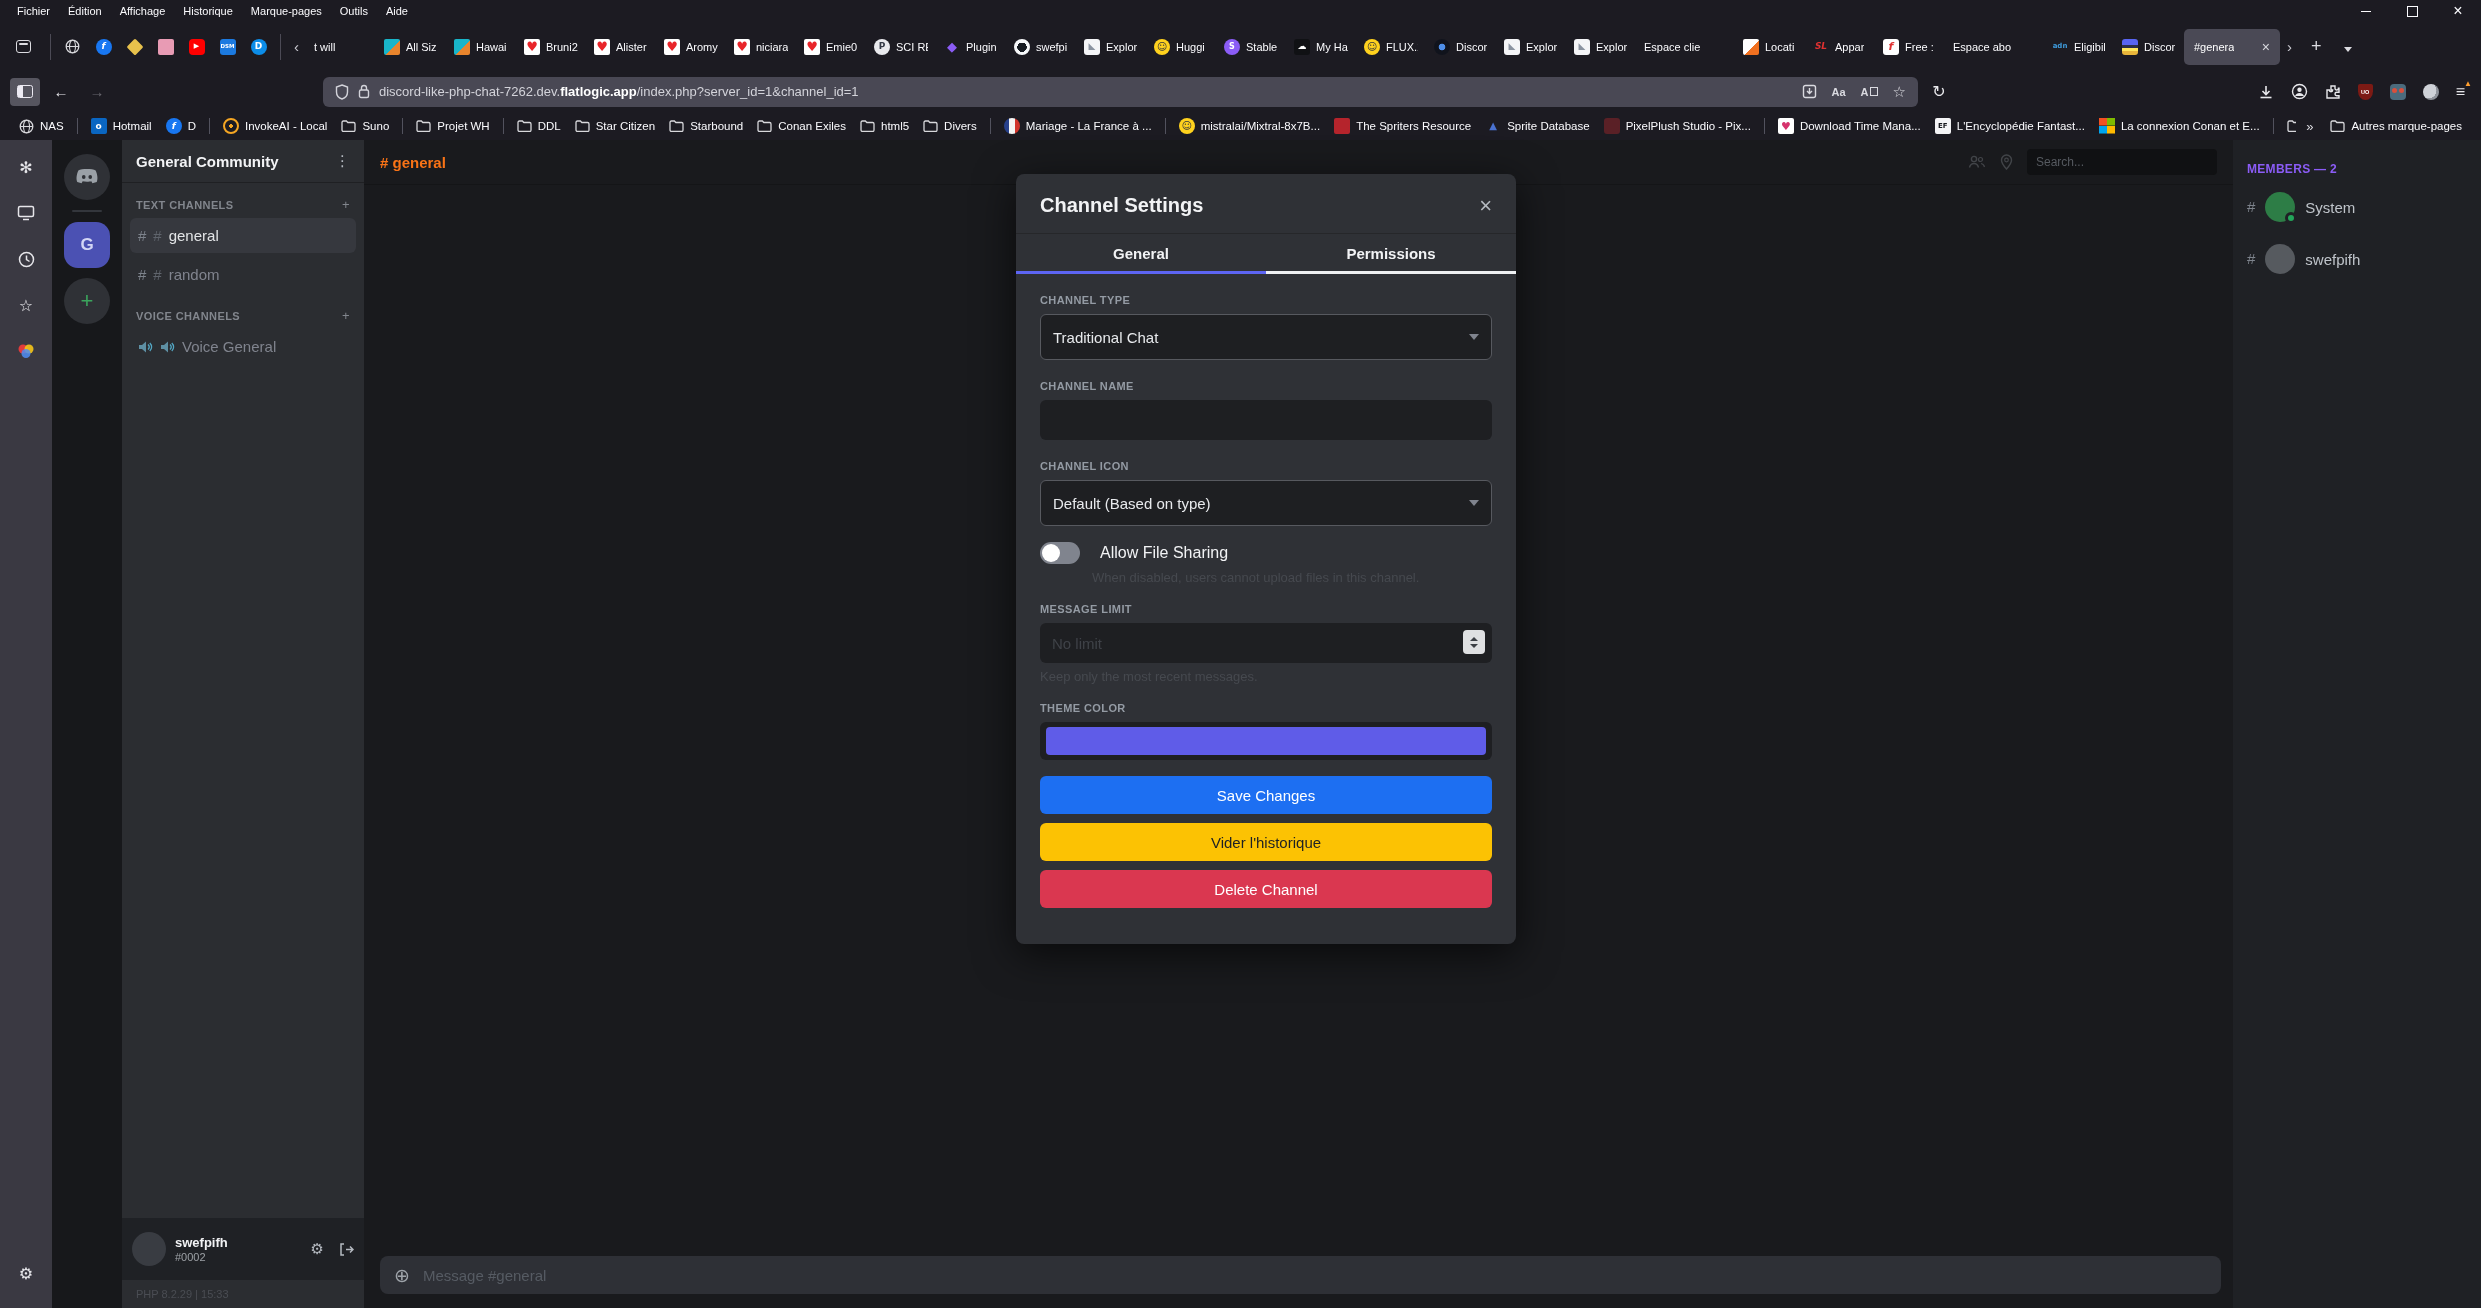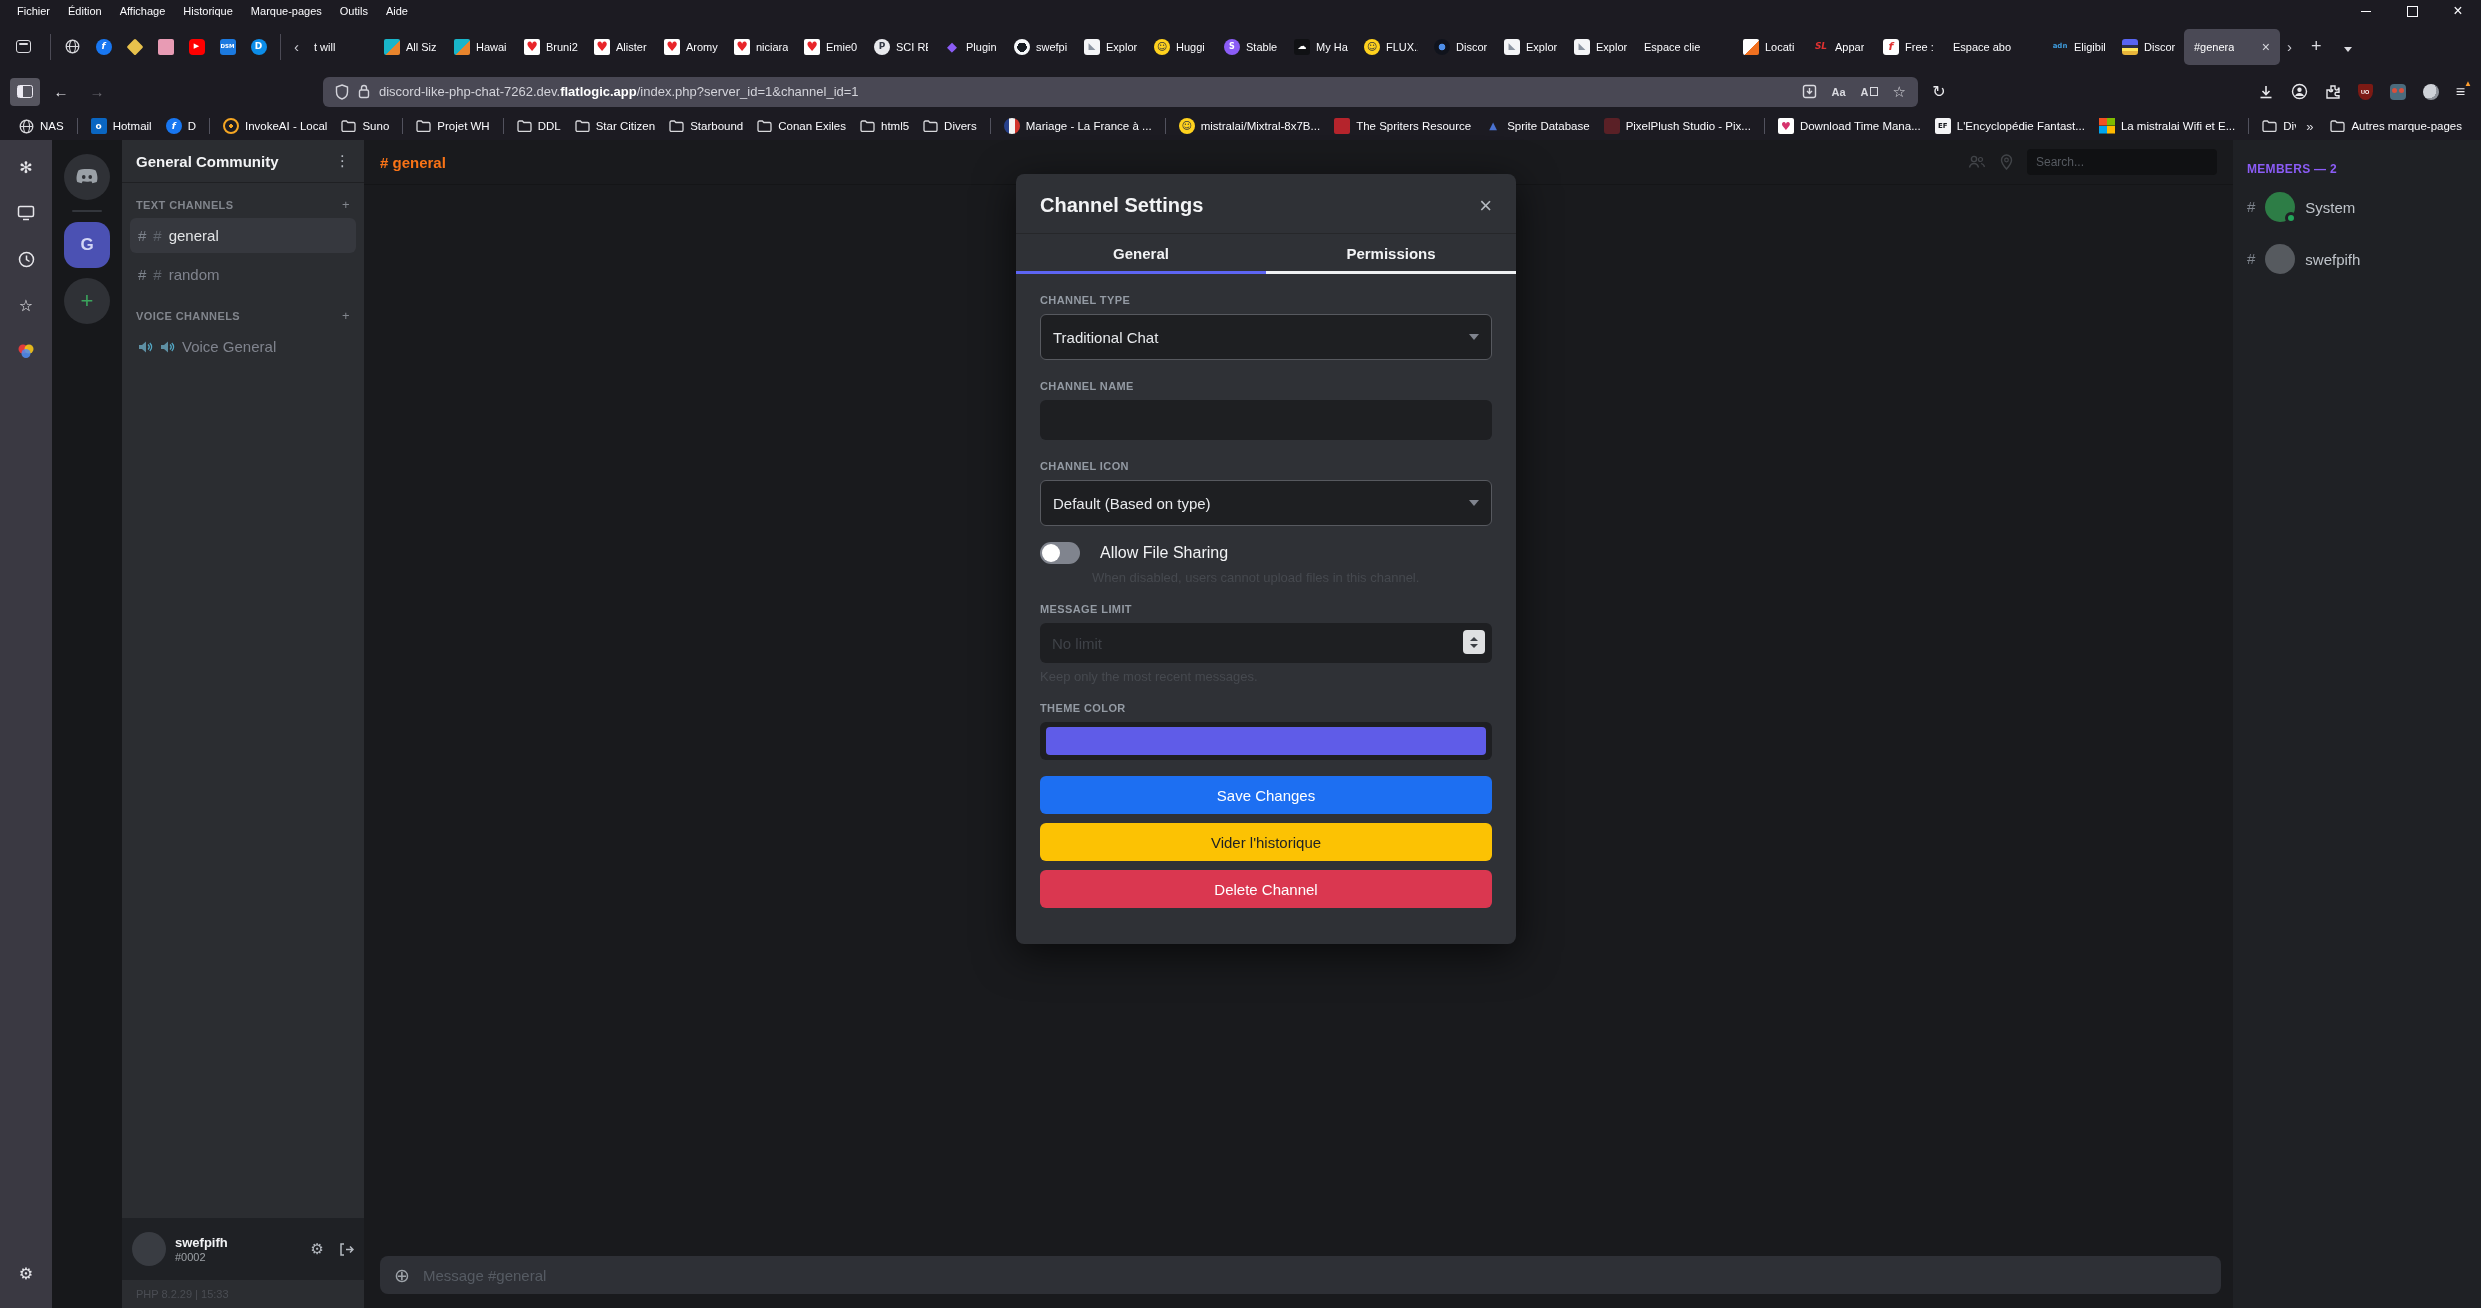--- a/index.html
+++ b/index.html
@@ -537,21 +537,21 @@
         <div class="bm">
           <span class="ico i-dtm">♥</span>
           <span>Download Time Mana...</span>
         </div>
         <div class="bm">
           <span class="ico i-ef">EF</span>
           <span>L'Encyclopédie Fantast...</span>
         </div>
         <div class="bm">
           <span class="ico i-ms"></span>
-          <span>La mistralai Wifi et E...</span>
+          <span>La connexion Conan et E...</span>
         </div>
         <span class="bsep"></span>
         <div class="bm">
           <span class="svg-ico">
             <svg width="15" height="12" viewBox="0 0 15 12">
               <path d="M1 2.5C1 1.7 1.6 1 2.4 1h3l1.4 1.5h5.8c.8 0 1.4.7 1.4 1.5v6c0 .8-.6 1.5-1.4 1.5H2.4C1.6 11.5 1 10.8 1 10V2.5z" fill="none" stroke="#d8d8dc" stroke-width="1.3"></path>
             </svg>
           </span>
           <span>Divers</span>
         </div>

